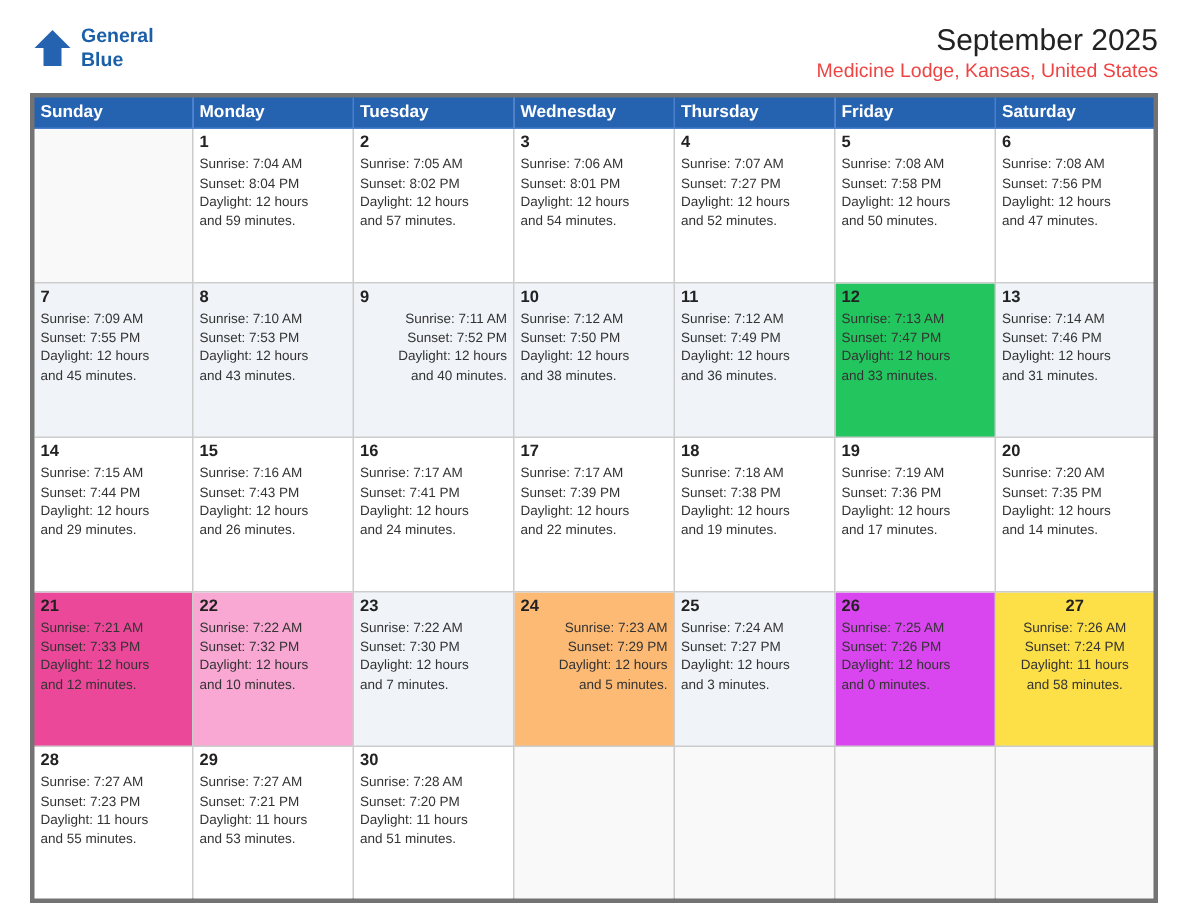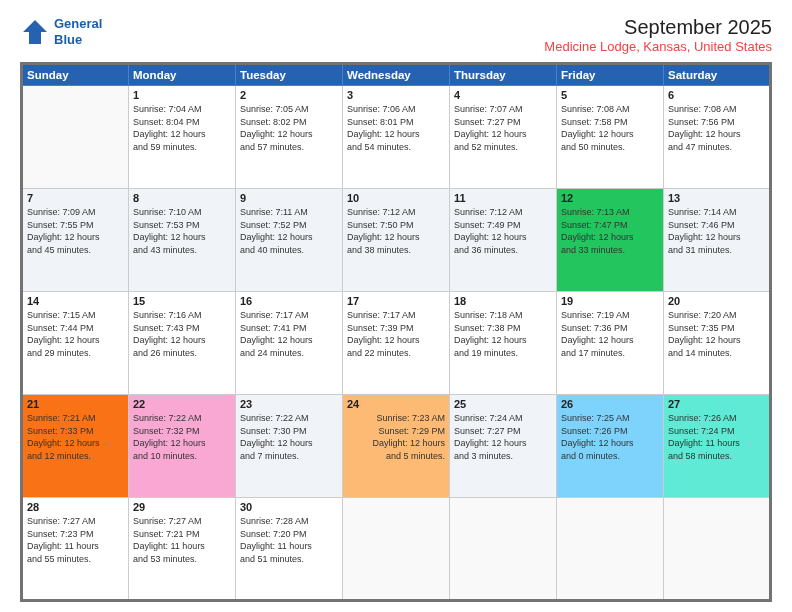--- a/index.html
+++ b/index.html
@@ -179,21 +179,21 @@
           </td>
           <td style="background: rgb(240, 244, 248);">
             <span class="day-num">8</span>
             <div class="day-info" style="white-space: pre-line;">Sunrise: 7:10 AM
 Sunset: 7:53 PM
 Daylight: 12 hours
 and 43 minutes.</div>
           </td>
           <td style="background: rgb(240, 244, 248);">
             <span class="day-num">9</span>
-            <div class="day-info" style="white-space: pre-line;">Sunrise: 7:11 AM
+            <div class="day-info" style="white-space: pre-line; text-align: right;">Sunrise: 7:11 AM
 Sunset: 7:52 PM
 Daylight: 12 hours
 and 40 minutes.</div>
           </td>
           <td style="background: rgb(240, 244, 248);">
             <span class="day-num">10</span>
             <div class="day-info" style="white-space: pre-line;">Sunrise: 7:12 AM
 Sunset: 7:50 PM
 Daylight: 12 hours
 and 38 minutes.</div>
@@ -265,21 +265,21 @@
           </td>
           <td>
             <span class="day-num">20</span>
             <div class="day-info" style="white-space: pre-line;">Sunrise: 7:20 AM
 Sunset: 7:35 PM
 Daylight: 12 hours
 and 14 minutes.</div>
           </td>
         </tr>
         <tr>
-          <td style="background: #f97316;">
+          <td style="background: #ec4899;">
             <span class="day-num">21</span>
             <div class="day-info" style="white-space: pre-line;">Sunrise: 7:21 AM
 Sunset: 7:33 PM
 Daylight: 12 hours
 and 12 minutes.</div>
           </td>
           <td style="background: #f9a8d4;">
             <span class="day-num">22</span>
             <div class="day-info" style="white-space: pre-line;">Sunrise: 7:22 AM
 Sunset: 7:32 PM
@@ -300,28 +300,28 @@
 Daylight: 12 hours
 and 5 minutes.</div>
           </td>
           <td style="background: rgb(240, 244, 248);">
             <span class="day-num">25</span>
             <div class="day-info" style="white-space: pre-line;">Sunrise: 7:24 AM
 Sunset: 7:27 PM
 Daylight: 12 hours
 and 3 minutes.</div>
           </td>
-          <td style="background: #7dd3fc;">
+          <td style="background: #d946ef;">
             <span class="day-num">26</span>
             <div class="day-info" style="white-space: pre-line;">Sunrise: 7:25 AM
 Sunset: 7:26 PM
 Daylight: 12 hours
 and 0 minutes.</div>
           </td>
-          <td style="background: #5eead4;">
+          <td style="background: #fde047; text-align: center;">
             <span class="day-num">27</span>
             <div class="day-info" style="white-space: pre-line;">Sunrise: 7:26 AM
 Sunset: 7:24 PM
 Daylight: 11 hours
 and 58 minutes.</div>
           </td>
         </tr>
         <tr>
           <td>
             <span class="day-num">28</span>

